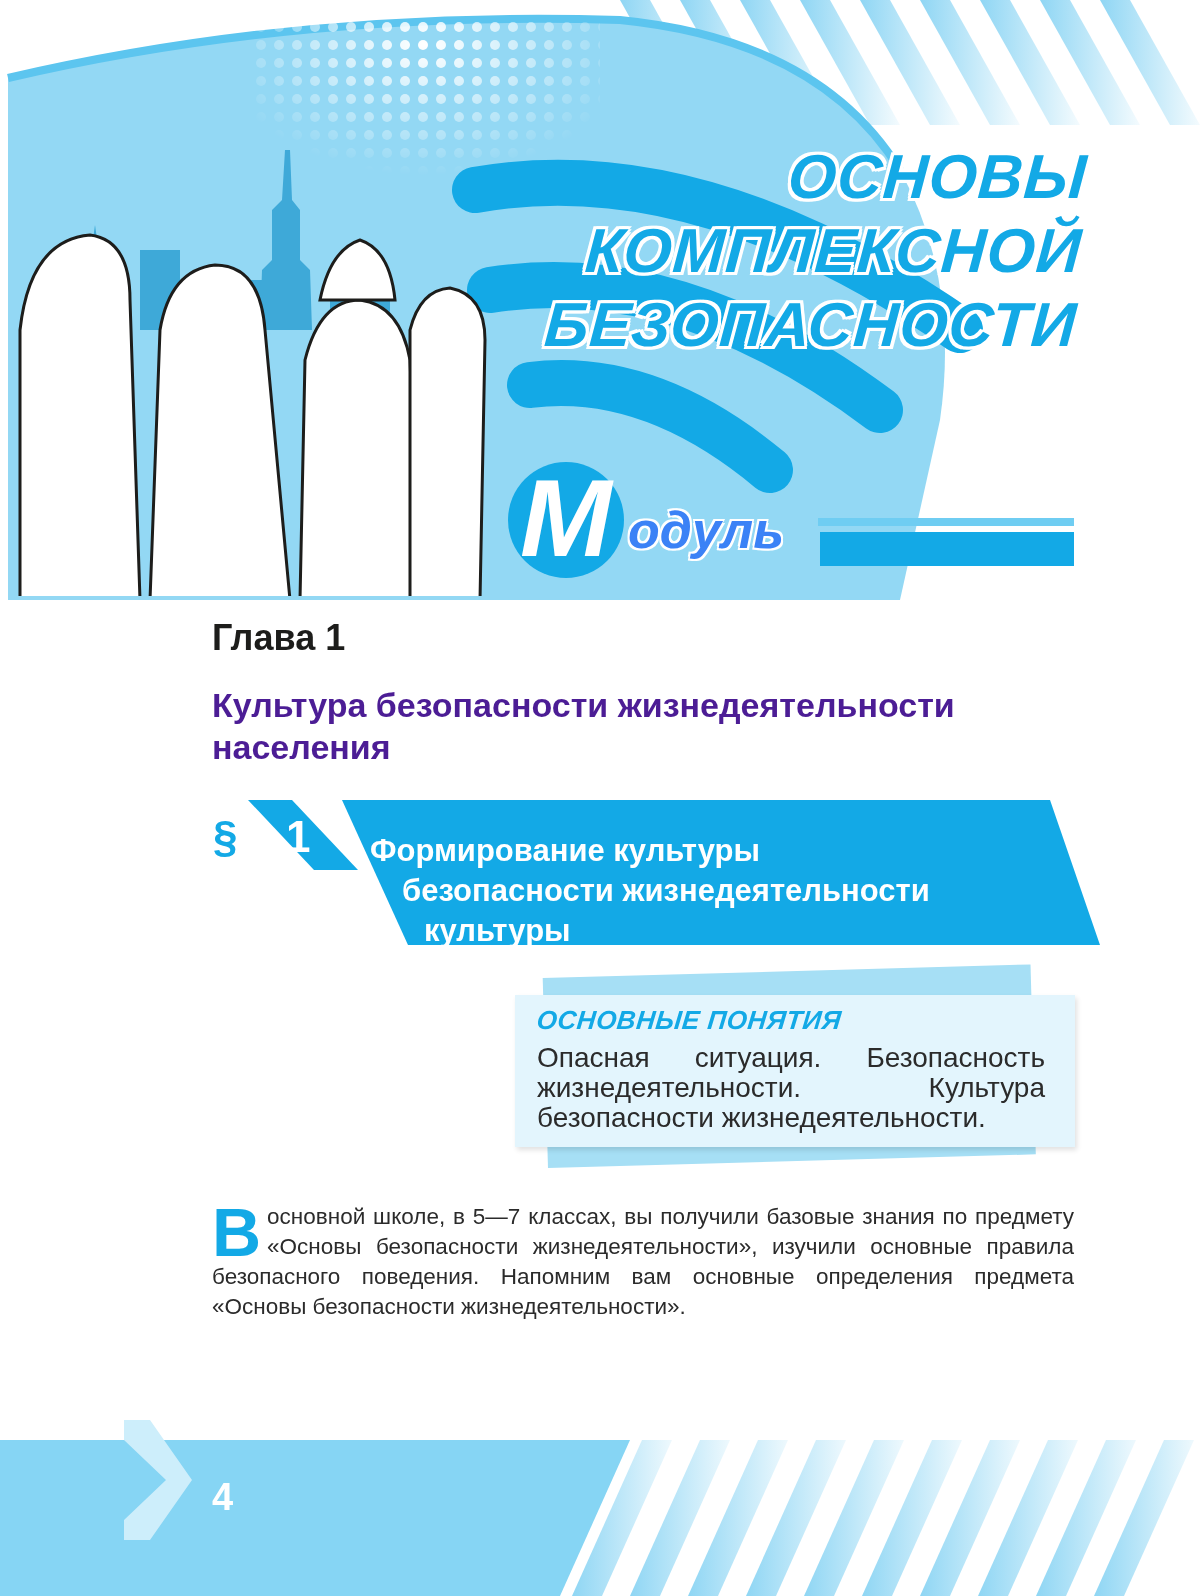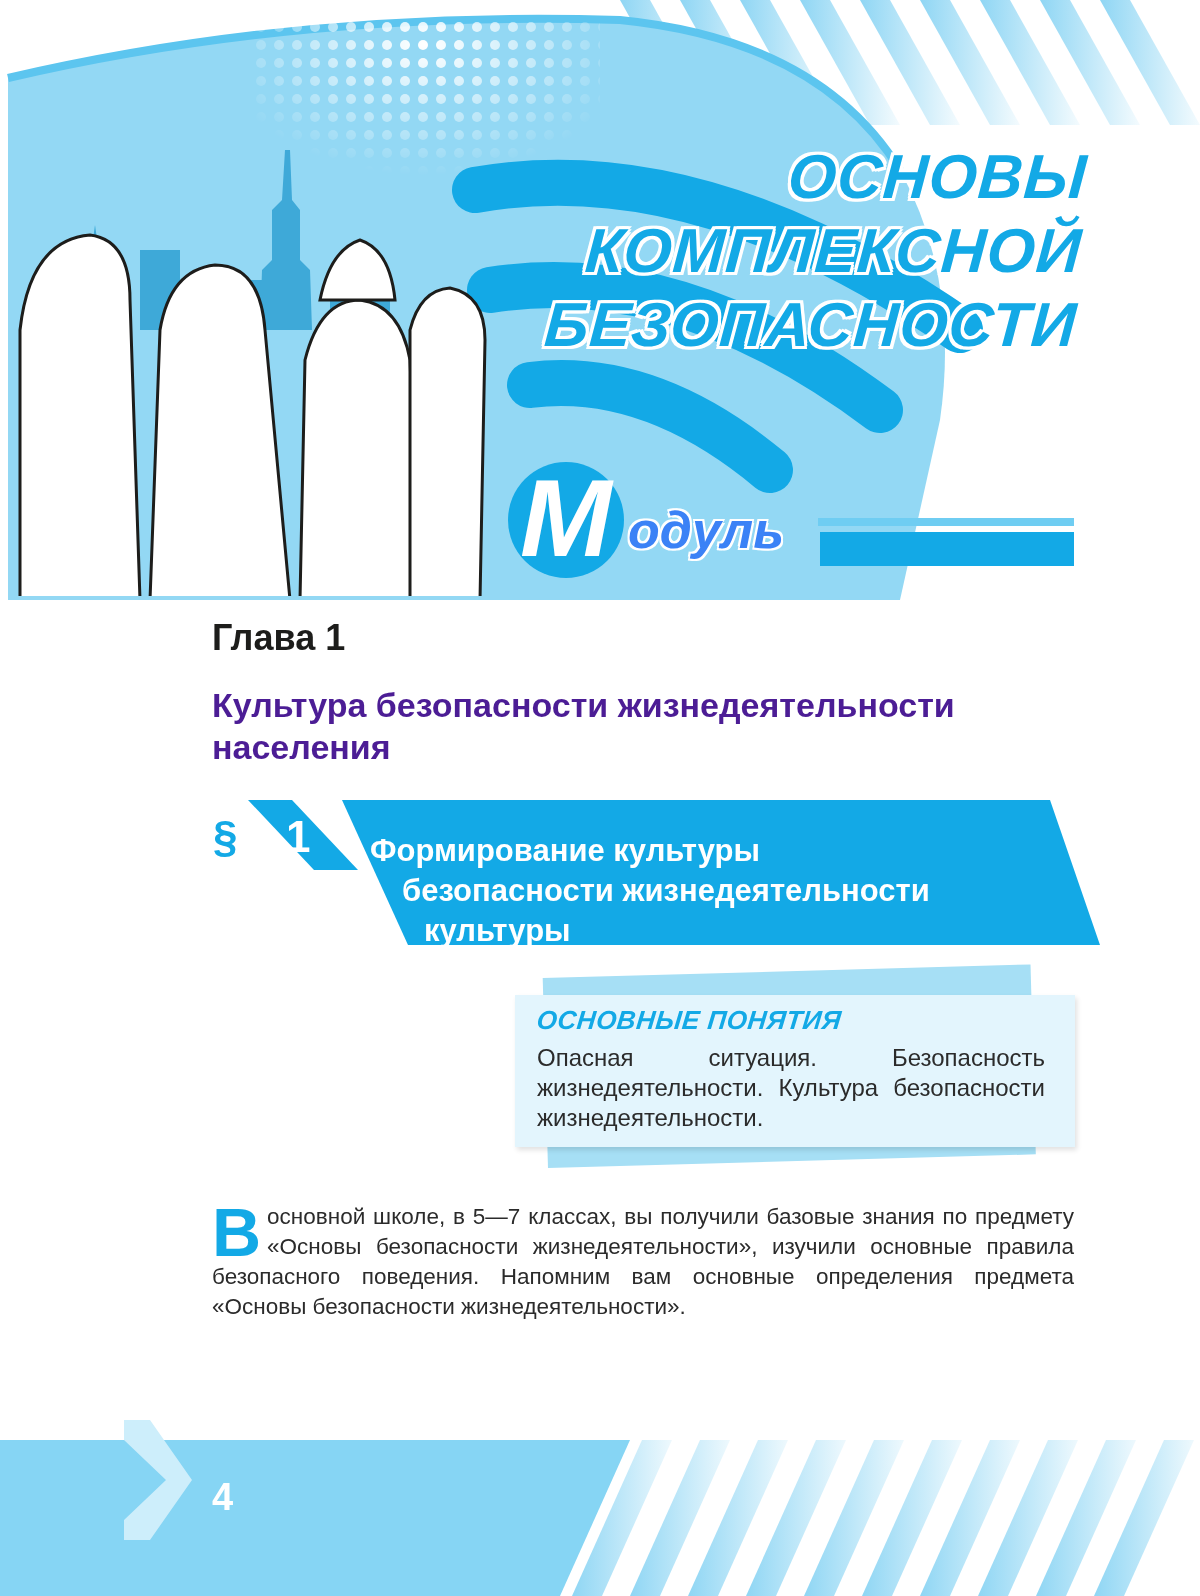--- a/index.html
+++ b/index.html
@@ -17,21 +17,21 @@
   #para-banner { left: 210px; top: 800px; width: 890px; height: 145px; }
   .para-title { position: absolute; left: 370px; top: 812px; width: 700px; font-size: 31px; line-height: 40px; font-weight: bold; color: #ffffff; margin-top: 19px; }
   .para-title span { display: block; }
   .para-title .l2 { padding-left: 32px; }
   .para-title .l3 { padding-left: 54px; }
   .para-sign { position: absolute; left: 213px; top: 812px; font-size: 44px; font-weight: bold; color: #13a9e6; }
   .para-num { position: absolute; left: 286px; top: 812px; font-size: 44px; font-weight: bold; color: #ffffff; }
   .concepts-back { left: 548px; top: 978px; width: 488px; height: 190px; background: #a6dff5; transform: rotate(-1.6deg); transform-origin: left bottom; }
   .concepts-box { left: 515px; top: 995px; width: 560px; height: 152px; background: #e3f5fd; box-shadow: 2px 3px 5px rgba(0,0,0,0.12); }
   .concepts-heading { position: absolute; left: 22px; top: 10px; font-size: 26px; font-weight: bold; font-style: italic; color: #13a9e6; letter-spacing: 0.5px; transform: skewX(-6deg); }
-  .concepts-text { position: absolute; left: 22px; top: 48px; width: 508px; font-size: 24px; line-height: 30px; color: #2b2b2b; text-align: justify; }
+  .concepts-text { position: absolute; left: 22px; top: 48px; width: 508px; font-size: 28px; line-height: 30px; color: #2b2b2b; text-align: justify; }
   .body-text { left: 212px; top: 1202px; width: 862px; font-size: 22.5px; line-height: 30px; color: #2b2b2b; text-align: justify; }
   .dropcap { float: left; font-size: 68px; line-height: 52px; font-weight: bold; color: #13a9e6; margin: 4px 6px 0 0; }
   .body-text p { margin: 0; }
   .indent { text-indent: 32px; }
   .page-num { left: 212px; top: 1476px; font-size: 38px; font-weight: bold; color: #ffffff; }
 </style>
 </head>
 <body>
 
 <svg id="hero" class="abs" viewBox="0 0 1200 600" width="1200" height="600">

